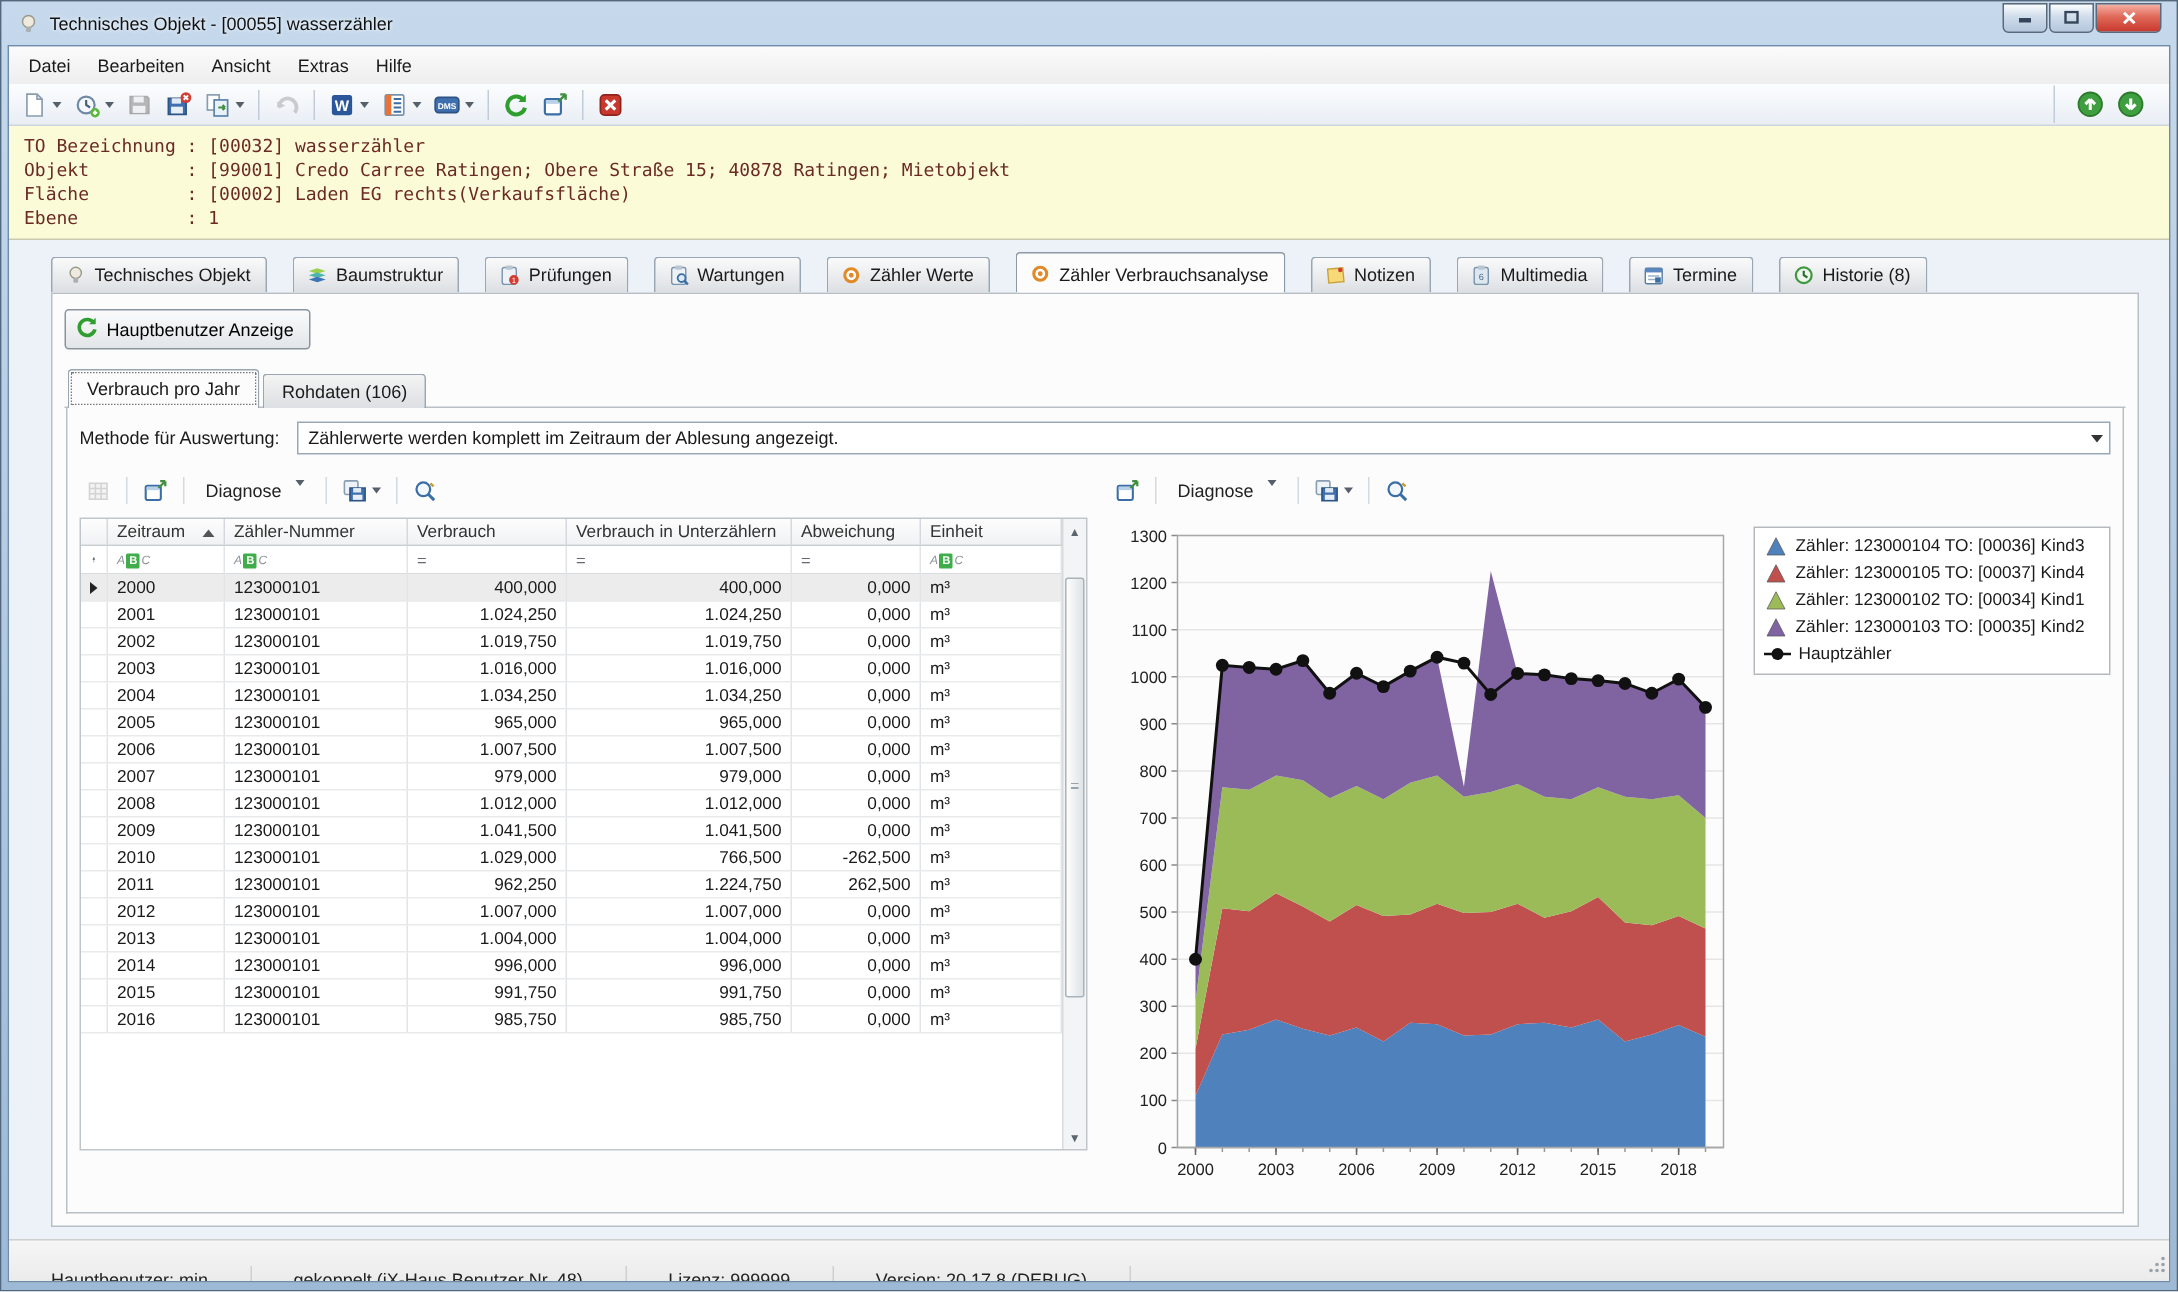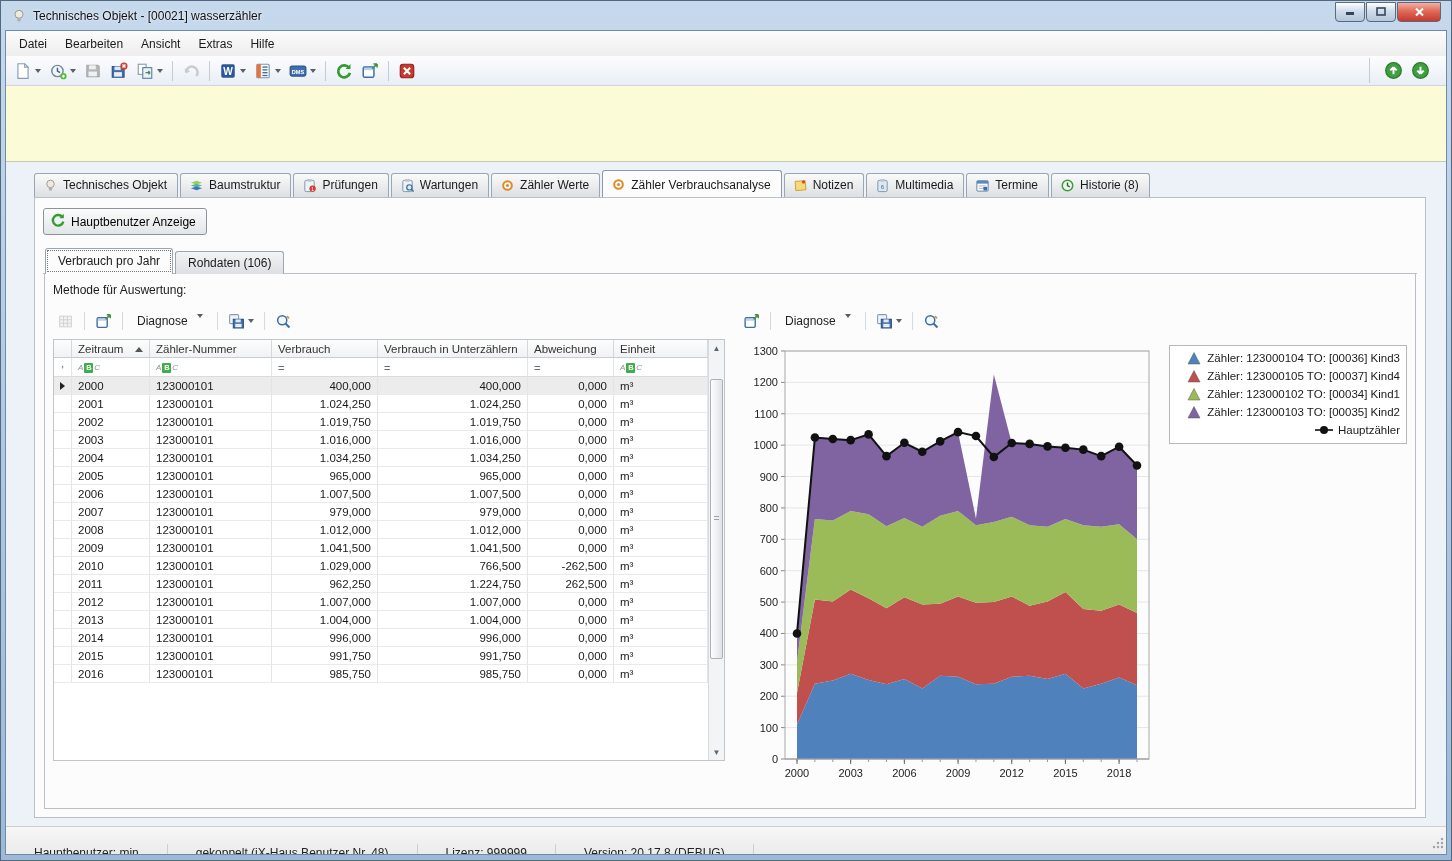--- a/index.html
+++ b/index.html
@@ -32,21 +32,21 @@
   .tb-right { margin-left:auto; display:flex; align-items:center; border-left:1px solid #c3ccd6; padding-left:10px; margin-right:8px; }
   .tb-right .tbtn .ic { width:19px; height:19px; }
   
   .infopanel { background:#fbfbd8; border-bottom:1px solid #c9c9b0; padding:5px 10px 7px 10px; display:flex;
                font-family:"DejaVu Sans Mono", monospace; font-size:12px; color:#6b2a22; height:76px; }
   .infopanel pre { font:inherit; white-space:pre; line-height:16px; }
   .infopanel pre.ileft { width:698px; }
   
   .tabstrip { background:#edf2f8; padding:8px 28px 0 28px; display:flex; align-items:flex-end; height:35px; }
   .tab { display:flex; align-items:center; gap:5px; padding:4px 10px 5px 8px; border:1px solid #9aa6b2; border-bottom:none;
-         border-radius:3px 3px 0 0; background:linear-gradient(#fafafa,#dcdfe3); margin-right:2px; white-space:nowrap;
+         border-radius:3px 3px 0 0; background:linear-gradient(#fafafa,#dcdfe3); margin-right:17px; white-space:nowrap;
          font-size:12px; height:24px; }
   .tab.active { background:#fcfcfc; height:27px; padding-top:6px; position:relative; z-index:2; border-color:#8d99a5; }
   .tab .ic { width:15px; height:15px; }
   
   .content { flex:1; background:#edf2f8; padding:1px 28px 8px 28px; display:flex; }
   .content-panel { flex:1; background:#fcfcfc; border:1px solid #b9bfc6; margin-top:-1px; padding:10px 8px 8px 8px;
                    display:flex; flex-direction:column; }
   .refresh-btn { display:inline-flex; align-items:center; gap:5px; align-self:flex-start;
                  border:1px solid #8a949e; border-radius:3px; background:linear-gradient(#fbfbfb,#e2e5e9);
                  padding:3px 10px 3px 6px; font-size:12px; font-family:inherit; }
@@ -96,38 +96,38 @@
   .vs-track { flex:1; position:relative; }
   .vs-thumb { position:absolute; left:1px; right:1px; top:6%; height:72%; background:linear-gradient(90deg,#fdfdfd,#dfe3e7);
               border:1px solid #aab2ba; border-radius:2px; }
   .vs-grip { position:absolute; left:3px; right:3px; top:50%; height:6px; margin-top:-3px;
              background:repeating-linear-gradient(#9aa2aa 0 1px, transparent 1px 3px); }
   
   .chart-row { display:flex; align-items:flex-start; min-height:0; }
   .chart-svg-wrap { flex:0 0 auto; }
   .legend { width:238px; border:1px solid #b5b9bd; background:#fff; margin-left:10px; margin-top:6px;
             padding:3px 6px 4px 6px; }
-  .legend-item { display:flex; align-items:center; gap:5px; height:18px; font-size:11.5px; white-space:nowrap;justify-content:flex-end; }
+  .legend-item { display:flex; align-items:center; gap:5px; height:18px; font-size:11.5px; white-space:nowrap; }
   
   .statusbar { height:28px; background:linear-gradient(#f6f6f6,#ebebeb); border-top:1px solid #cfcfcf;
                display:flex; align-items:center; position:relative; }
   .seg { padding:0 28px; border-right:1px solid #cdd0d3; height:18px; display:flex; align-items:center; color:#222;margin-top:24px; }
   .grip { position:absolute; right:2px; bottom:2px; }
   text { font-family:"Liberation Sans", sans-serif; }
 </style>
 </head>
 <body>
 
 <div class="frame">
   <div class="titlebar">
     <span class="title-icon" id="titleIcon"><svg viewBox="0 0 16 16" width="16" height="16">
           <circle cx="8" cy="6.3" r="4" fill="#efeadf" stroke="#9a9a8a"></circle>
           <rect x="6.3" y="10" width="3.4" height="3.4" rx="1" fill="#aab0b6"></rect>
         </svg></span>
-    <span class="title-text">Technisches Objekt - [00021] wasserzähler</span>
+    <span class="title-text">Technisches Objekt - [00055] wasserzähler</span>
     <div class="win-controls">
       <div class="wc">
         <svg width="10" height="9" viewBox="0 0 10 9">
             <rect x="1" y="5" width="8" height="3" fill="#36465a"></rect>
           </svg>
       </div>
       <div class="wc">
         <svg width="10" height="9" viewBox="0 0 10 9">
             <rect x="1" y="1" width="8" height="7" fill="none" stroke="#36465a" stroke-width="1.6"></rect>
           </svg>
@@ -251,20 +251,24 @@
           </span>
           <span class="tbtn">
             <svg class="ic" viewBox="0 0 16 16">
               <circle cx="8" cy="8" r="6.6" fill="#3f9e3f" stroke="#2d7a2d"></circle>
               <path d="M8 4.8 V10.8 M8 10.8 l-2.7 -2.7 M8 10.8 l2.7 -2.7" stroke="#fff" stroke-width="1.7" fill="none"></path>
             </svg>
           </span>
         </span>
       </div>
     <div class="infopanel">
+      <pre class="ileft" id="infoLeft">TO Bezeichnung : [00032] wasserzähler
+Objekt         : [99001] Credo Carree Ratingen; Obere Straße 15; 40878 Ratingen; Mietobjekt
+Fläche         : [00002] Laden EG rechts(Verkaufsfläche)
+Ebene          : 1</pre>
     </div>
     <div class="tabstrip" id="tabstrip">
         <div class="tab">
           <svg class="ic" viewBox="0 0 16 16">
             <circle cx="8" cy="6.3" r="4" fill="#efeadf" stroke="#9a9a8a"></circle>
             <rect x="6.3" y="10" width="3.4" height="3.4" rx="1" fill="#aab0b6"></rect>
           </svg>
           <span>Technisches Objekt</span>
         </div>
         <div class="tab">
@@ -349,20 +353,24 @@
               </svg></span>
           <span>Hauptbenutzer Anzeige</span>
         </button>
         <div class="subtabs" id="subtabs">
             <div class="subtab active">Verbrauch pro Jahr</div>
             <div class="subtab">Rohdaten (106)</div>
           </div>
         <div class="inner-panel">
           <div class="method-row">
             <label>Methode für Auswertung:</label>
+            <div class="combo">
+              <span class="val">Zählerwerte werden komplett im Zeitraum der Ablesung angezeigt.</span>
+              <span class="combo-arrow"></span>
+            </div>
           </div>
           <div class="panes">
             <div class="pane-left">
               <div class="pane-toolbar" id="leftToolbar">
                   <span class="ptbtn">
                     <svg class="ic dis" viewBox="0 0 16 16">
                       <rect x="2.5" y="3" width="11" height="10" fill="#e6eaee" stroke="#9aa5af"></rect>
                       <path d="M2.5 6.3 h11 M2.5 9.6 h11 M6.2 3 v10 M9.8 3 v10" stroke="#9aa5af"></path>
                     </svg>
                   </span>

